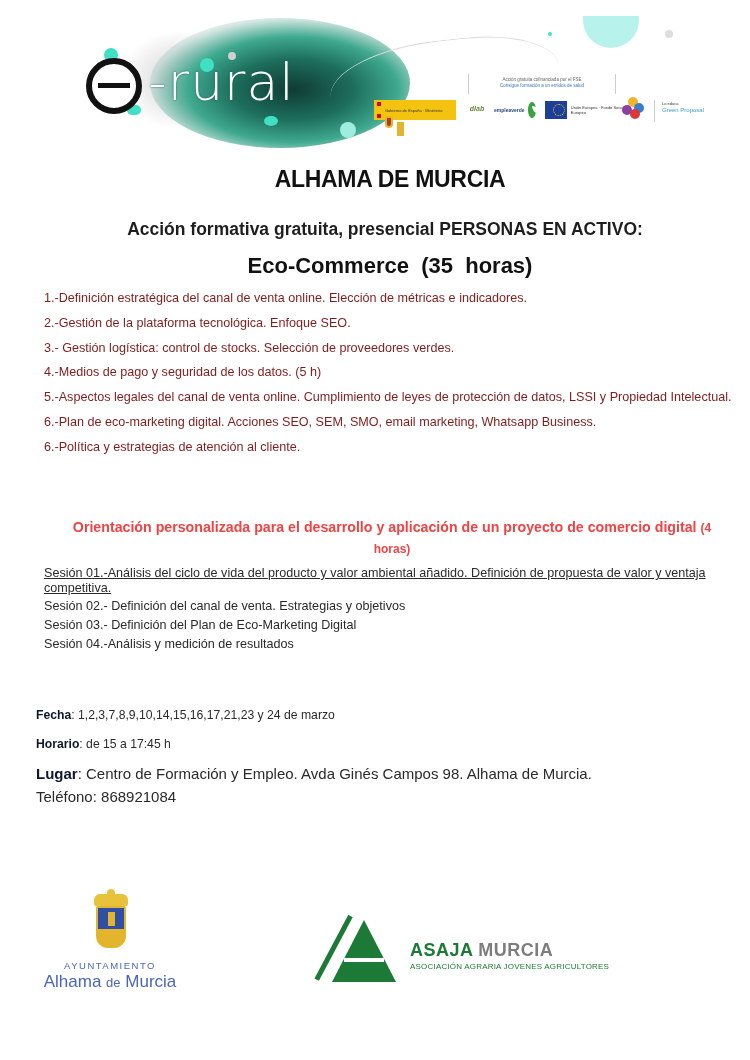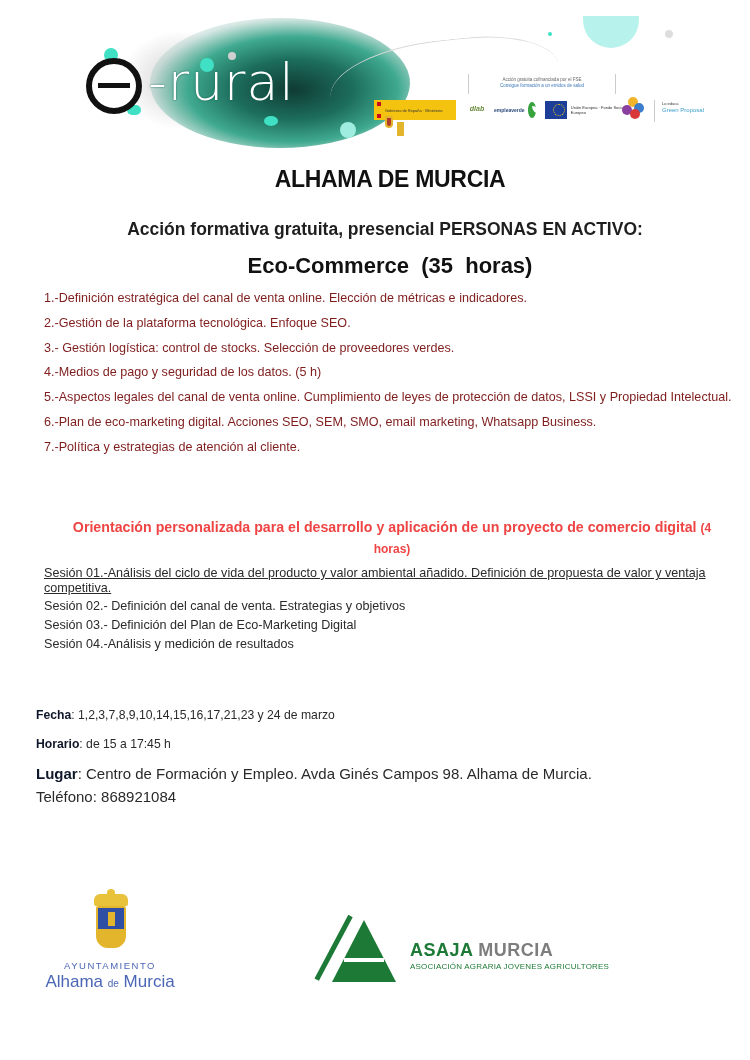--- a/index.html
+++ b/index.html
@@ -64,21 +64,21 @@
 
     
     .ayto { position: absolute; left: 30px; top: 890px; width: 160px; height: 110px; }
     .crest { position: absolute; left: 58px; top: 0; width: 46px; height: 66px; }
     .crown { position: absolute; left: 6px; top: 4px; width: 34px; height: 12px; background: #e8c23a; border-radius: 6px 6px 2px 2px; }
     .crown::before { content: ""; position: absolute; left: 13px; top: -5px; width: 8px; height: 8px; border-radius: 50%; background: #e8c23a; }
     .shield { position: absolute; left: 8px; top: 16px; width: 30px; height: 42px; background: linear-gradient(#2e4fa3 55%, #e3b52c 55%); border: 2px solid #e3b52c; border-radius: 2px 2px 12px 12px; box-sizing: border-box; }
     .shield::after { content: ""; position: absolute; left: 10px; top: 4px; width: 7px; height: 14px; background: #e3b52c; }
     .ayto-top { position: absolute; left: 0; top: 70px; width: 160px; text-align: center; font-size: 9.5px; letter-spacing: 1.5px; color: #4b66b5; }
     .ayto-name { position: absolute; left: 0; top: 82px; width: 160px; text-align: center; font-size: 17px; color: #4b66b5; }
-    .ayto-name .de { font-size: 10px; }
+    .ayto-name .de { font-size: 13px; }
 
     .asaja { position: absolute; left: 310px; top: 910px; width: 380px; height: 80px; }
     .asaja .tri { position: absolute; left: 22px; top: 10px; width: 0; height: 0; border-left: 32px solid transparent; border-right: 32px solid transparent; border-bottom: 62px solid #1d7a36; }
     .asaja .stroke { position: absolute; left: 8px; top: 6px; width: 5px; height: 72px; background: #1d7a36; transform: rotate(28deg); transform-origin: top; left: 38px; }
     .asaja .band { position: absolute; left: 34px; top: 48px; width: 40px; height: 4px; background: #fff; }
     .asaja .name { position: absolute; left: 100px; top: 30px; font-size: 18px; font-weight: bold; letter-spacing: 0.5px; color: #1d7a36; }
     .asaja .name .murcia { color: #7d7d7d; font-weight: bold; }
     .asaja .tag { position: absolute; left: 100px; top: 52px; font-size: 8px; font-weight: normal; color: #1d7a36; letter-spacing: 0.2px; text-align: right; }
   </style>
 </head>
@@ -137,21 +137,21 @@
 <div class="subtitle">Acción formativa gratuita, presencial PERSONAS EN ACTIVO:</div>
 <div class="course">Eco-Commerce  (35  horas)</div>
 
 <ul class="modules">
   <li>1.-Definición estratégica del canal de venta online. Elección de métricas e indicadores.</li>
   <li>2.-Gestión de la plataforma tecnológica. Enfoque SEO.</li>
   <li>3.- Gestión logística: control de stocks. Selección de proveedores verdes.</li>
   <li>4.-Medios de pago y seguridad de los datos. (5 h)</li>
   <li>5.-Aspectos legales del canal de venta online. Cumplimiento de leyes de protección de datos, LSSI y Propiedad Intelectual.</li>
   <li>6.-Plan de eco-marketing digital. Acciones SEO, SEM, SMO, email marketing, Whatsapp Business.</li>
-  <li>7.-Política y estrategias de atención al cliente.</li>
+  <li>6.-Política y estrategias de atención al cliente.</li>
 </ul>
 
 <div class="orient-head">
   <span>Orientación personalizada para el desarrollo y aplicación de un proyecto de comercio digital</span>
   <span class="hours">(4 horas)</span>
 </div>
 <ul class="sessions">
   <li class="wrap">Sesión 01.-Análisis del ciclo de vida del producto y valor ambiental añadido. Definición de propuesta de valor y ventaja competitiva.</li>
   <li>Sesión 02.- Definición del canal de venta. Estrategias y objetivos</li>
   <li>Sesión 03.- Definición del Plan de Eco-Marketing Digital</li>

